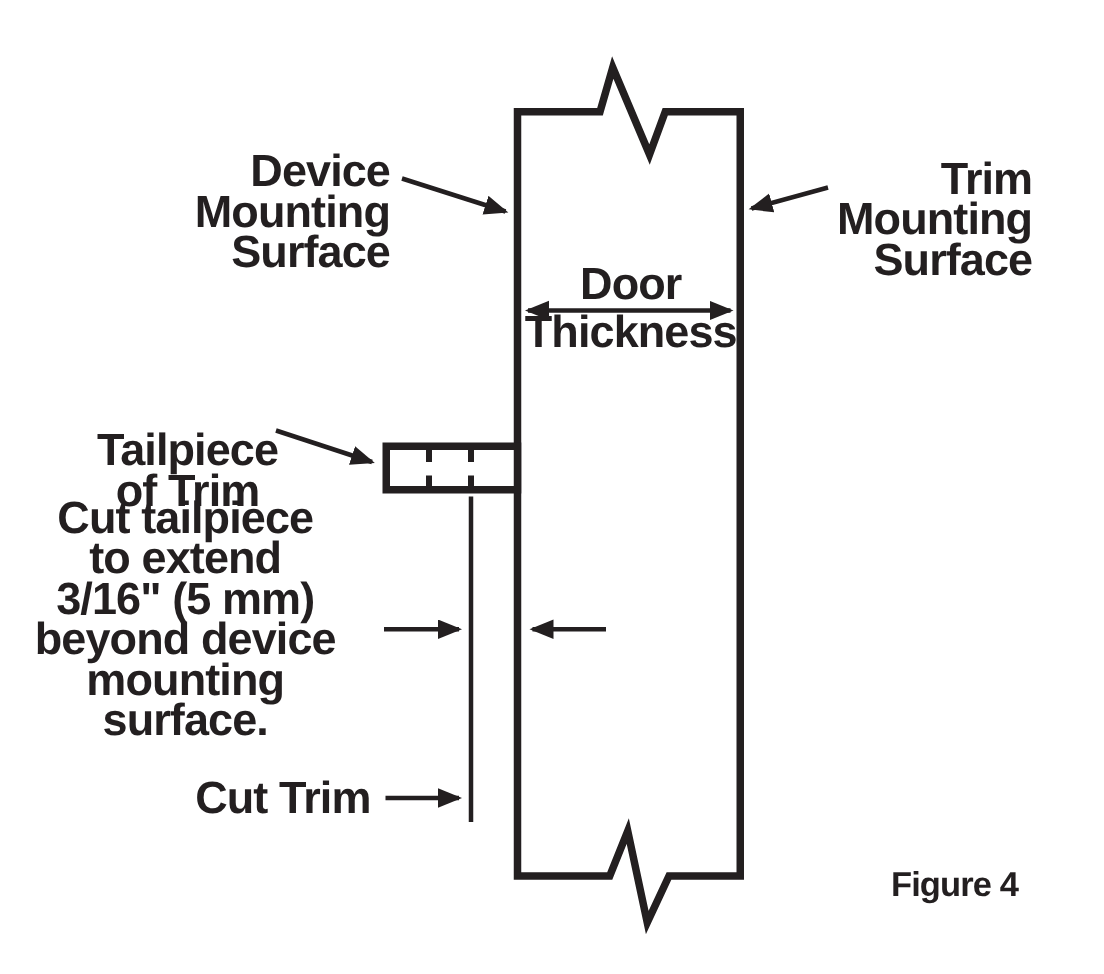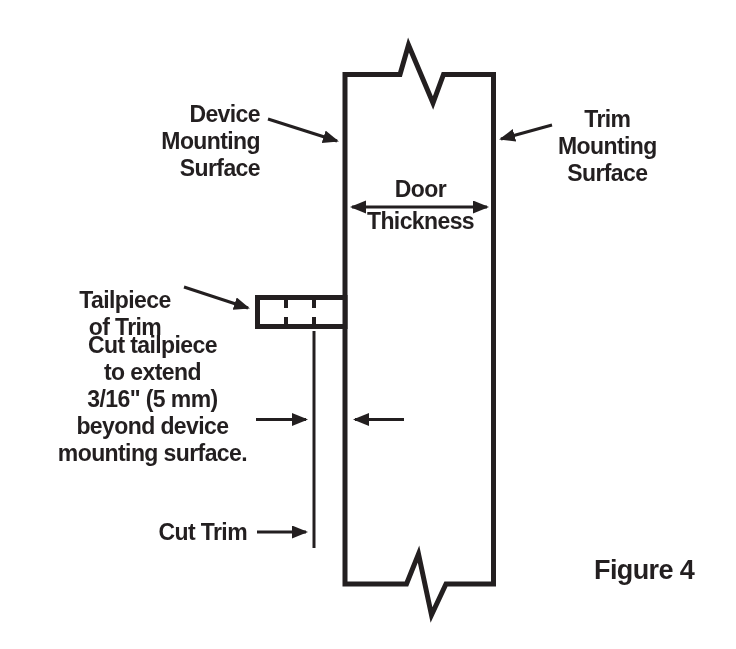--- a/index.html
+++ b/index.html
@@ -18,30 +18,31 @@
     color: #231f20;
   }
   .diagram-svg {
     position: absolute;
     left: 0;
     top: 0;
   }
   .lbl {
     position: absolute;
     white-space: pre-line;
-    font-size: 23px;
+    font-size: 30px;
     line-height: 27px;
     letter-spacing: -0.6px;
   }
   .lbl--right  { text-align: right; }
-  .lbl--left   { text-align: center; }
+  .lbl--left   { text-align: right; }
   .lbl--center { text-align: center; }
   .lbl--figure {
-    font-size: 27px;
+    font-size: 23px;
     line-height: 30px;
+    margin-top: 19px;
   }
 </style>
 </head>
 <body>
 
 <div class="canvas">
 
   <svg class="diagram-svg" width="736" height="649" viewBox="0 0 736 649">
     <defs>
       <marker id="ah" markerUnits="userSpaceOnUse" markerWidth="18" markerHeight="14" refX="14" refY="6.5" orient="auto-start-reverse">

